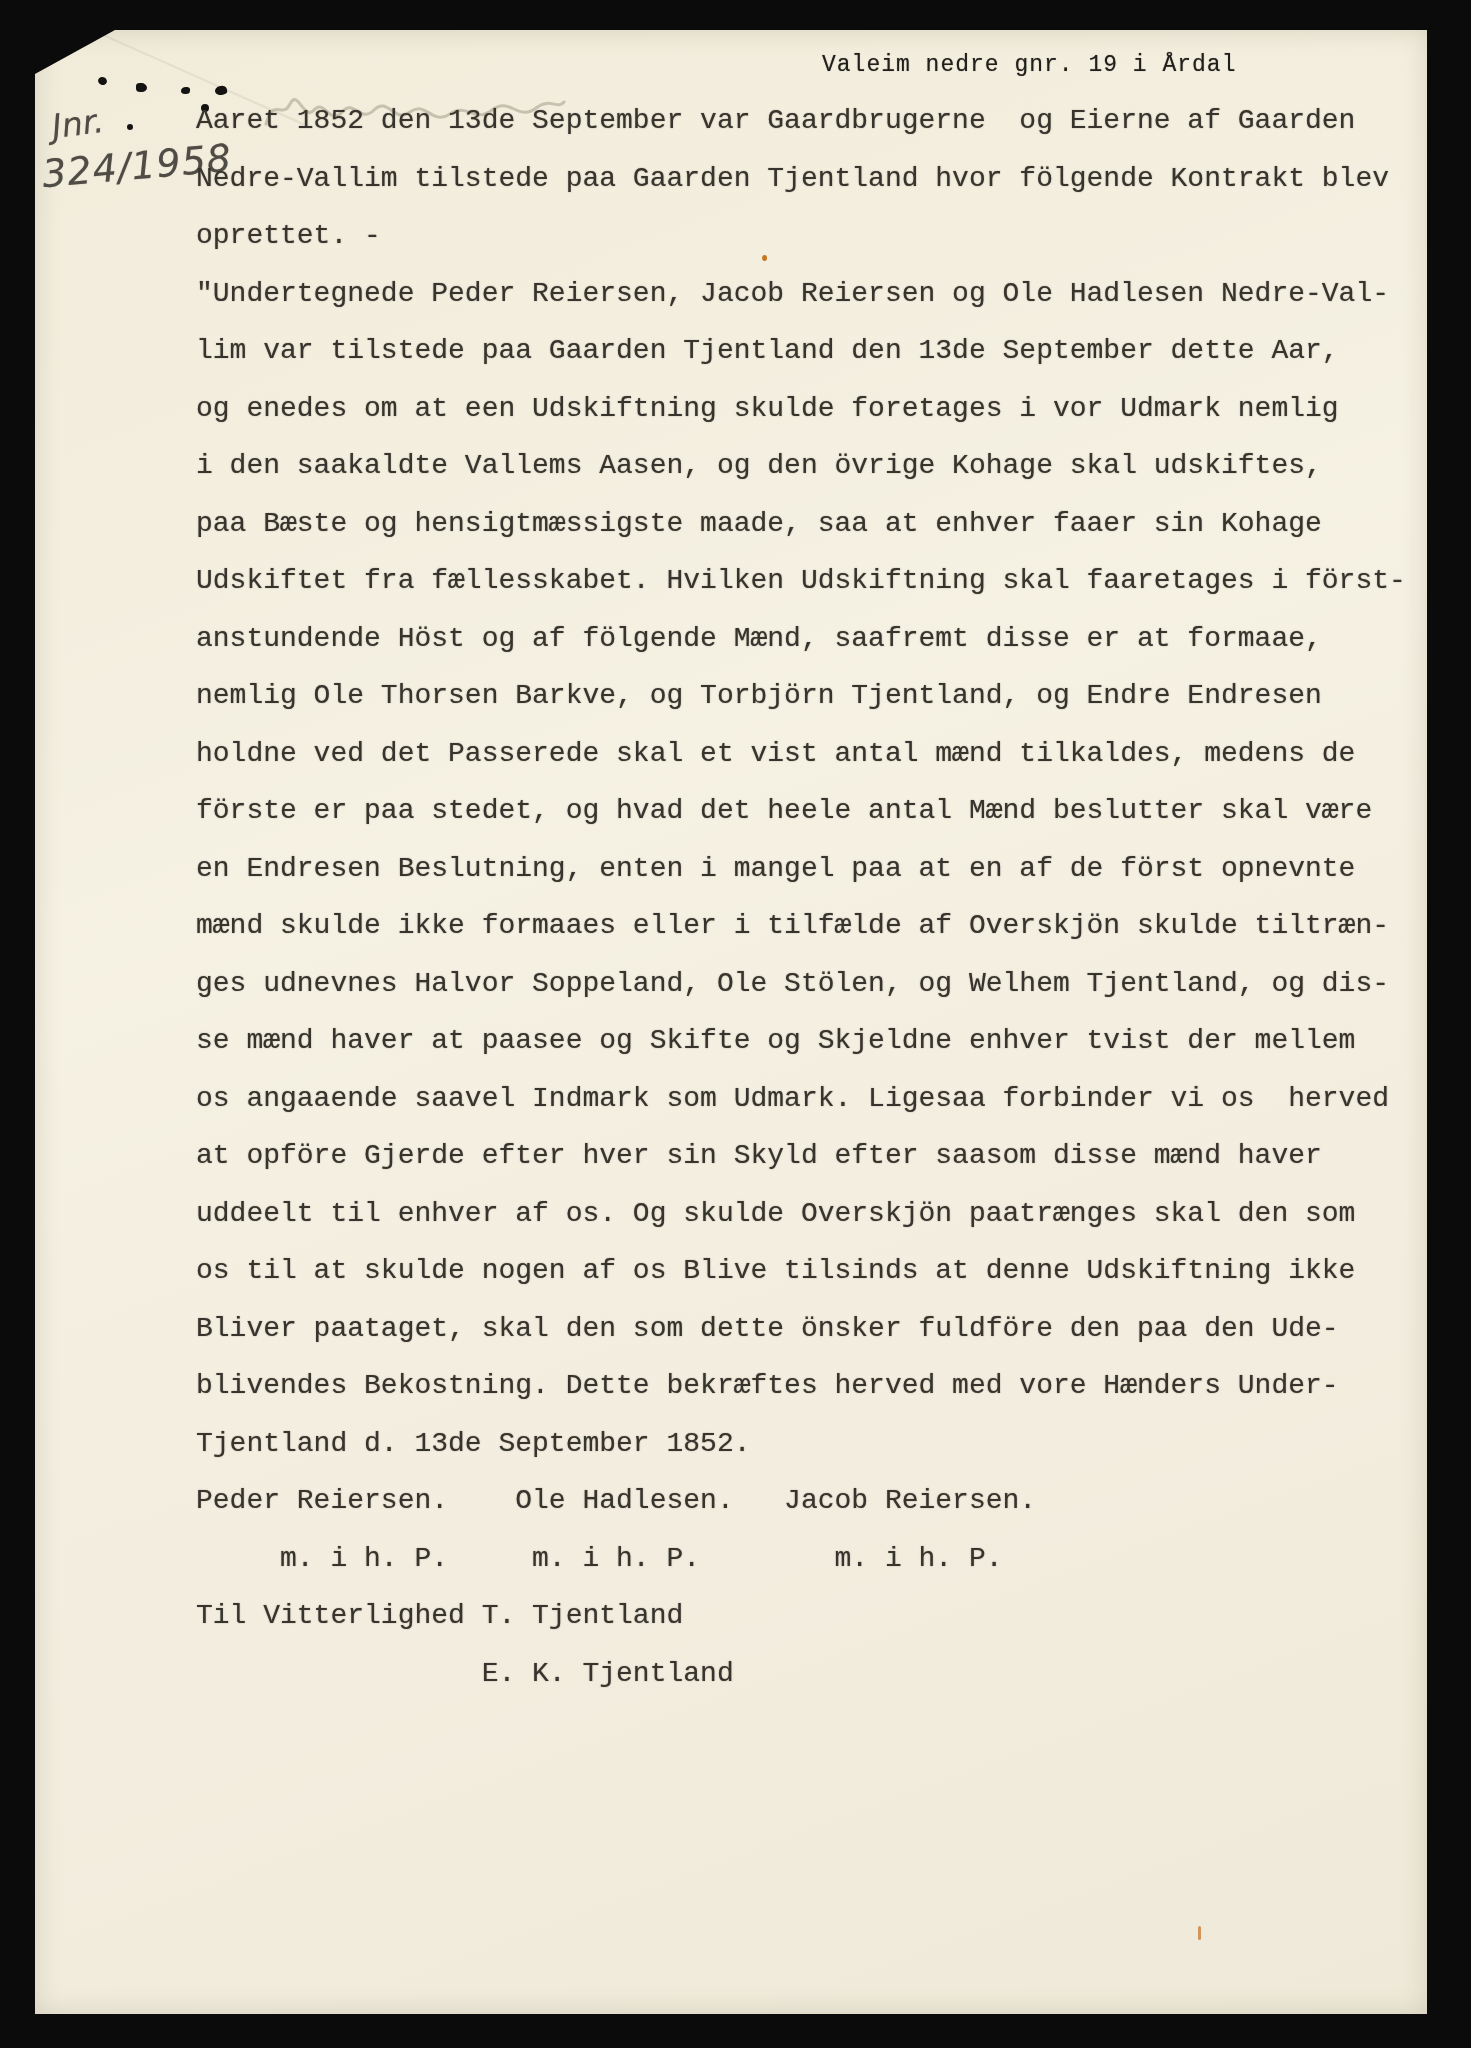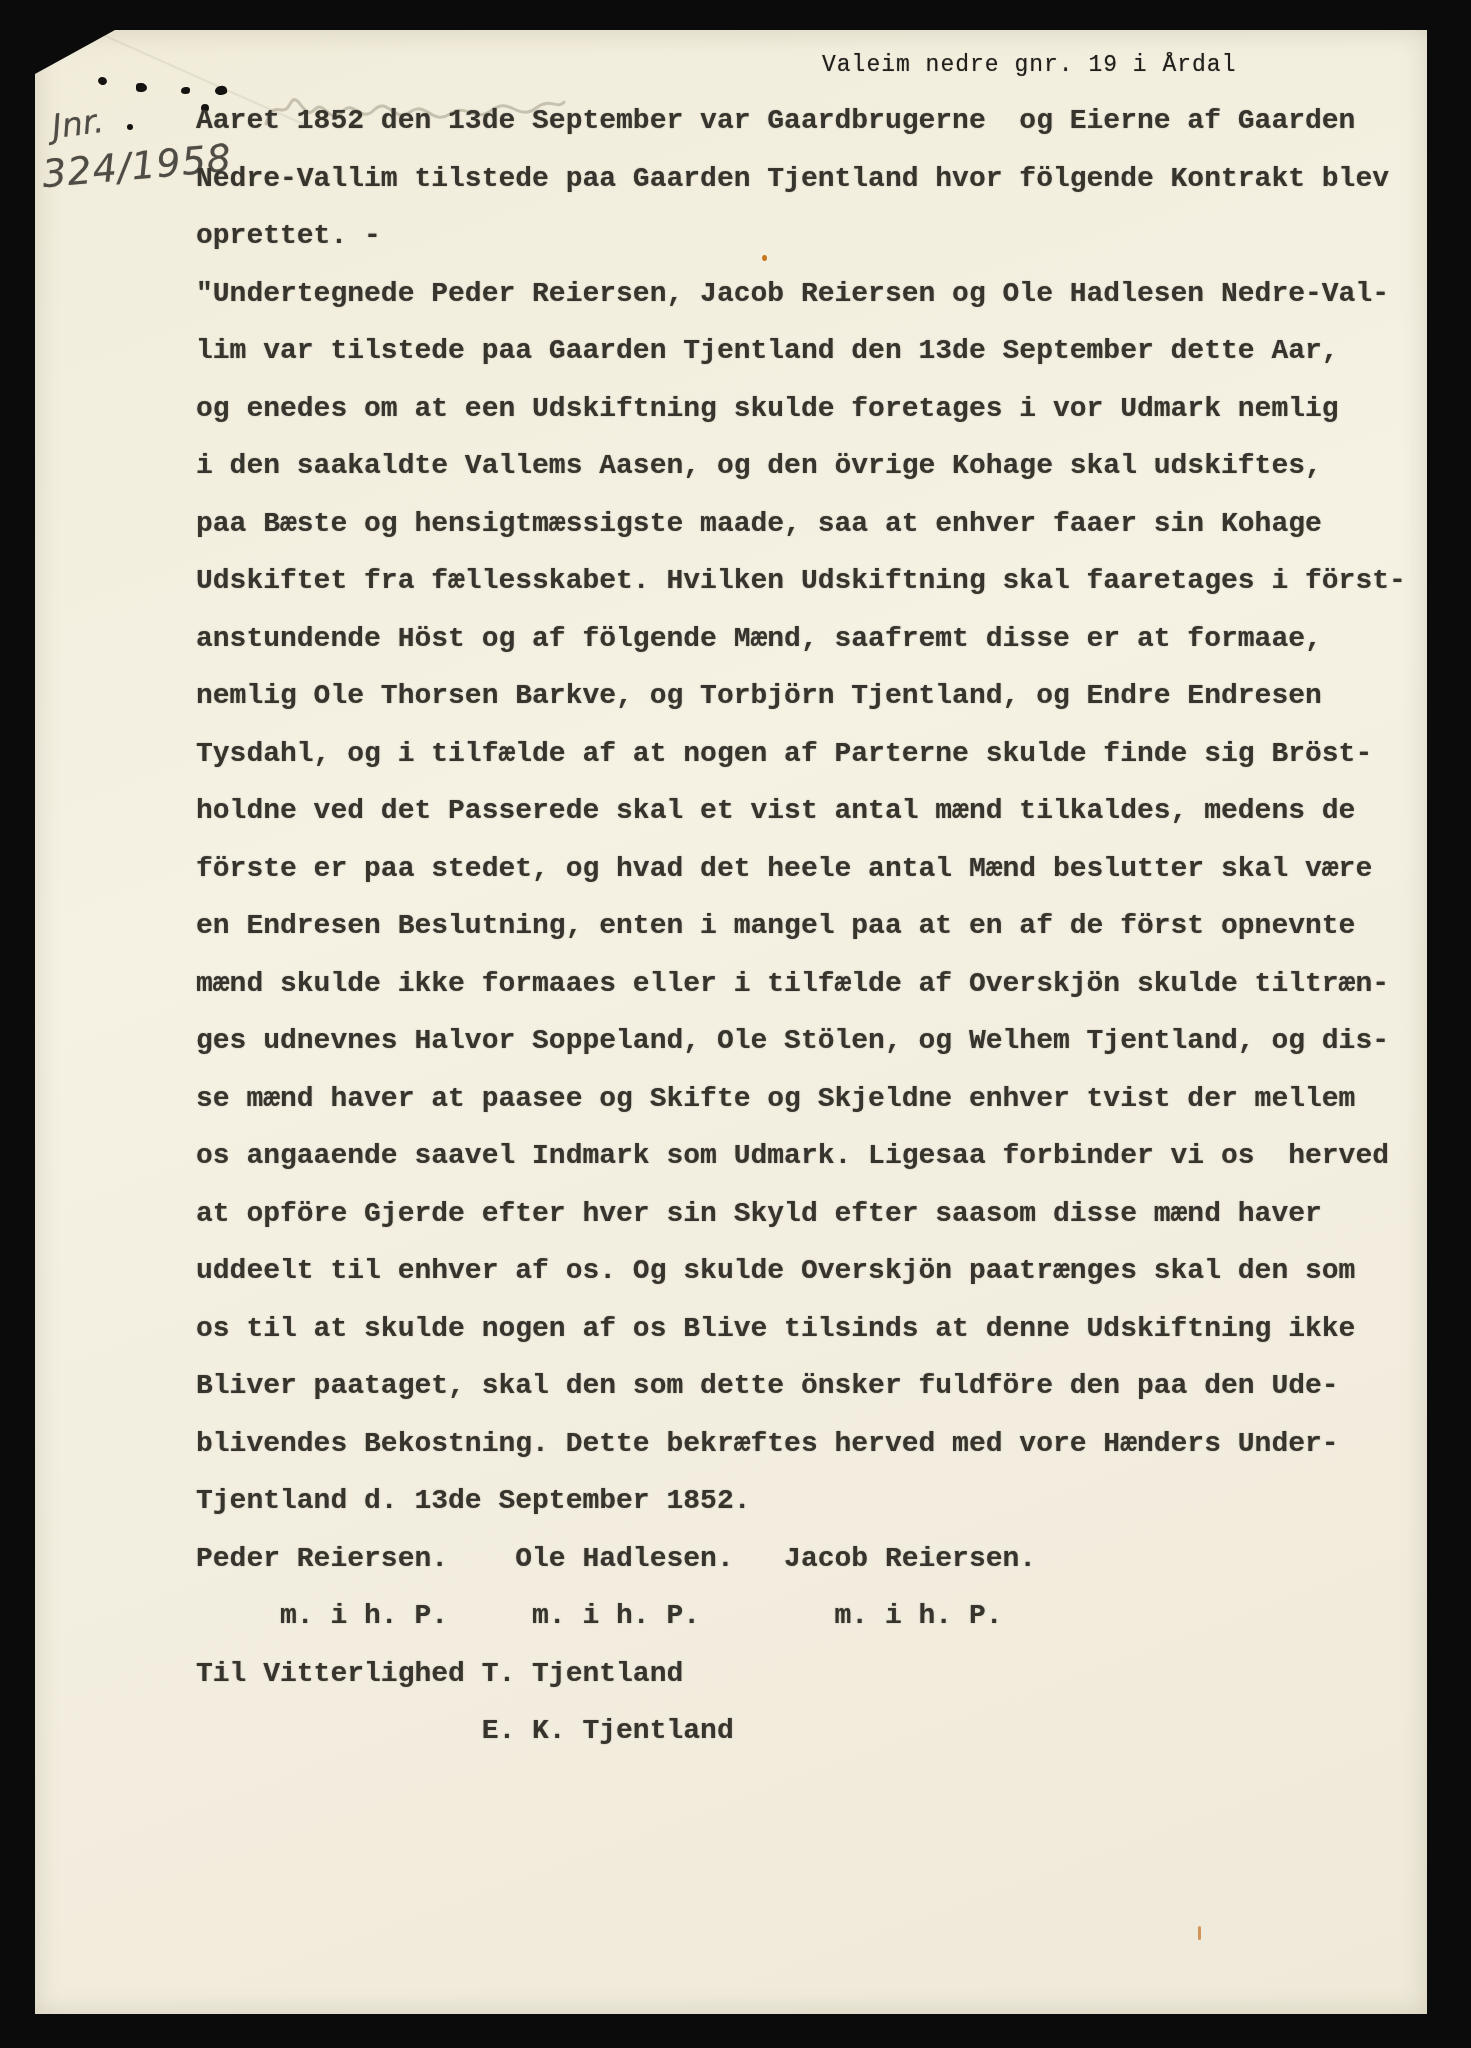--- a/index.html
+++ b/index.html
@@ -24,21 +24,20 @@
   .header-title{
     position:absolute;left:822px;top:52px;
     font-size:23px;letter-spacing:1px;color:#211f1b;
     text-shadow:0 0 1px rgba(40,38,34,0.55);
     white-space:pre;
   }
   .typed{
     position:absolute;left:196px;top:92px;
     font-size:28px;line-height:57.5px;color:#37342d;
     text-shadow:0 0 1.3px rgba(48,45,40,0.5);
-    font-weight:bold;
   }
   .tl{white-space:pre;height:57.5px;}
   .hand{
     position:absolute;color:#4f4c45;
     font-family:"DejaVu Sans",sans-serif;font-style:italic;
     text-shadow:0 0 1px rgba(70,66,60,0.4);
   }
   .hand-jnr{left:52px;top:104px;font-size:33px;transform:rotate(-7deg);}
   .hand-no{left:42px;top:144px;font-size:38px;transform:rotate(-5deg);letter-spacing:1px;}
   .blot{position:absolute;background:#151311;border-radius:50%;}
@@ -83,21 +82,20 @@
   <div class="tl">Nedre-Vallim tilstede paa Gaarden Tjentland hvor fölgende Kontrakt blev</div>
   <div class="tl">oprettet. -</div>
   <div class="tl">"Undertegnede Peder Reiersen, Jacob Reiersen og Ole Hadlesen Nedre-Val-</div>
   <div class="tl">lim var tilstede paa Gaarden Tjentland den 13de September dette Aar,</div>
   <div class="tl">og enedes om at een Udskiftning skulde foretages i vor Udmark nemlig</div>
   <div class="tl">i den saakaldte Vallems Aasen, og den övrige Kohage skal udskiftes,</div>
   <div class="tl">paa Bæste og hensigtmæssigste maade, saa at enhver faaer sin Kohage</div>
   <div class="tl">Udskiftet fra fællesskabet. Hvilken Udskiftning skal faaretages i först-</div>
   <div class="tl">anstundende Höst og af fölgende Mænd, saafremt disse er at formaae,</div>
   <div class="tl">nemlig Ole Thorsen Barkve, og Torbjörn Tjentland, og Endre Endresen</div>
-  <div class="tl">Tysdahl, og i tilfælde af at nogen af Parterne skulde finde sig Bröst-</div>
   <div class="tl">holdne ved det Passerede skal et vist antal mænd tilkaldes, medens de</div>
   <div class="tl">förste er paa stedet, og hvad det heele antal Mænd beslutter skal være</div>
   <div class="tl">en Endresen Beslutning, enten i mangel paa at en af de först opnevnte</div>
   <div class="tl">mænd skulde ikke formaaes eller i tilfælde af Overskjön skulde tiltræn-</div>
   <div class="tl">ges udnevnes Halvor Soppeland, Ole Stölen, og Welhem Tjentland, og dis-</div>
   <div class="tl">se mænd haver at paasee og Skifte og Skjeldne enhver tvist der mellem</div>
   <div class="tl">os angaaende saavel Indmark som Udmark. Ligesaa forbinder vi os  herved</div>
   <div class="tl">at opföre Gjerde efter hver sin Skyld efter saasom disse mænd haver</div>
   <div class="tl">uddeelt til enhver af os. Og skulde Overskjön paatrænges skal den som</div>
   <div class="tl">os til at skulde nogen af os Blive tilsinds at denne Udskiftning ikke</div>

